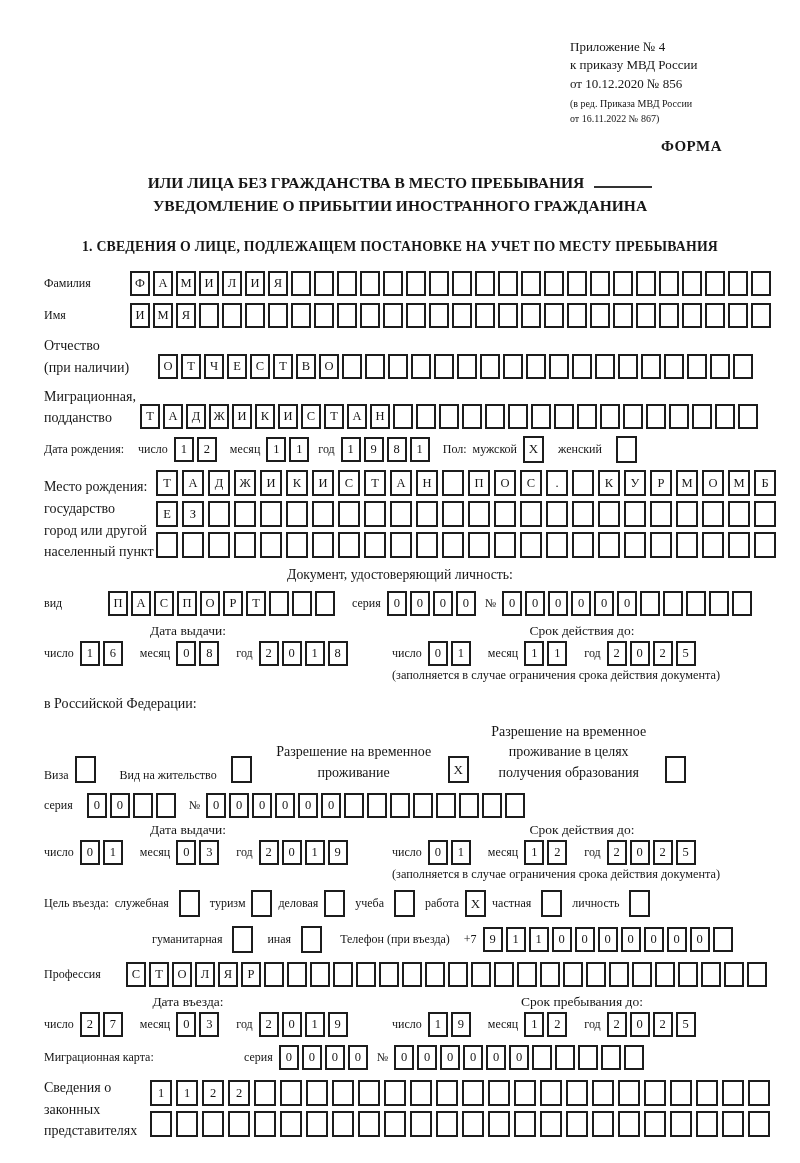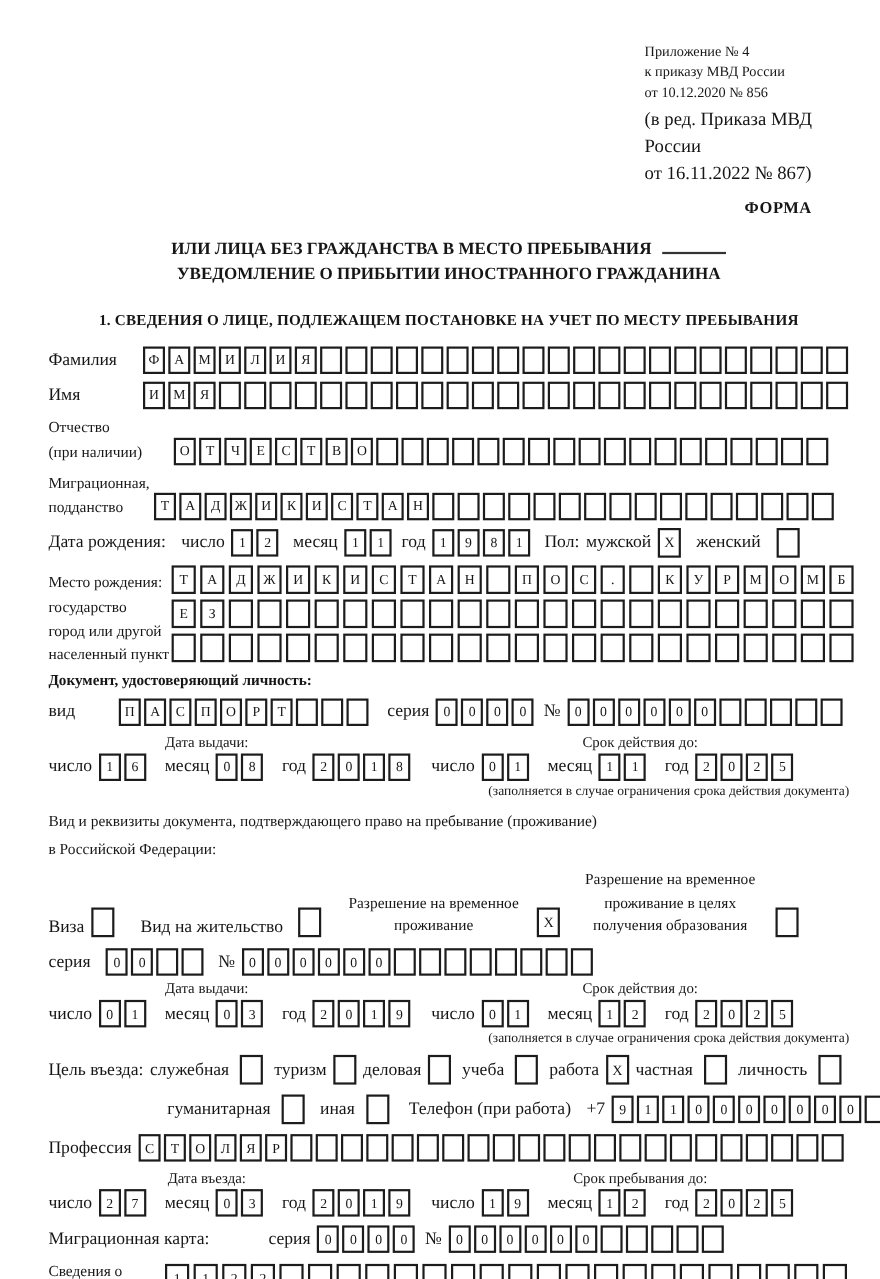--- a/index.html
+++ b/index.html
@@ -1,41 +1,41 @@
 <!DOCTYPE html>
 <html><head>
 <meta charset="utf-8">
 <style>
   html,body{margin:0;padding:0;background:#fff;}
   body{width:800px;height:1163px;font-family:"Liberation Serif","DejaVu Serif",serif;color:#161616;}
-  .page{position:relative;width:800px;height:1163px;overflow:hidden;padding:38px 28px 0 44px;box-sizing:border-box;}
+  .page{position:relative;width:800px;height:1163px;overflow:hidden;padding:38px 44px 0 44px;box-sizing:border-box;}
   .appendix{margin-left:auto;width:186px;font-size:13px;line-height:1.42;}
-  .appendix .rev{margin-top:4px;font-size:17px;}
+  .appendix .rev{margin-top:4px;font-size:10px;}
   .forma{font-weight:bold;font-size:15px;text-align:right;padding-right:34px;margin-top:12px;letter-spacing:.5px;}
   .title{text-align:center;font-weight:bold;font-size:15.5px;line-height:1.5;margin-top:16px;}
   .blank{display:inline-block;width:58px;border-bottom:2px solid #333;height:12px;margin-left:10px;}
   .sec-heading{font-weight:bold;font-size:13.8px;text-align:center;margin-top:22px;margin-bottom:16px;letter-spacing:.2px;}
   .row{display:flex;align-items:center;flex-wrap:nowrap;white-space:nowrap;margin-bottom:7px;}
   .row.top{align-items:flex-end;}
-  .lbl{font-size:16px;flex:none;}
+  .lbl{font-size:12px;flex:none;}
   .cells{display:inline-flex;flex:none;}
   .cell{width:16px;height:21px;border:2px solid #1c1c1c;margin-right:3px;display:inline-flex;align-items:center;justify-content:center;font-size:12.5px;line-height:1;flex:none;background:#fff;}
   .wide .cell{width:18px;height:22px;margin-right:4px;}
   .cb{width:17px;height:23px;border:2px solid #1c1c1c;display:inline-flex;align-items:center;justify-content:center;font-size:13px;flex:none;background:#fff;}
   .lblcol{flex:none;font-size:14px;line-height:1.55;}
   .stack{display:flex;flex-direction:column;}
   .stack .cells{margin-bottom:5px;}
-  .center-bold{font-weight:bold;font-size:13.8px;text-align:left;margin:4px 0 8px 0;}
+  .center-bold{font-weight:normal;font-size:13.8px;text-align:center;margin:4px 0 8px 0;}
   .dates{display:flex;margin-bottom:2px;}
   .date-col{flex:none;}
   .date-col .dh{font-size:13.5px;text-align:center;margin-bottom:2px;}
   .date-line{display:flex;align-items:center;}
   .date-line .lbl{margin-right:6px;}
   .date-line .cells{margin-right:14px;}
-  .note{font-size:12.3px;text-align:right;margin:2px 0 6px 0;}
+  .note{font-size:12.3px;text-align:left;margin:2px 0 6px 0;}
   .intro{font-size:14px;line-height:1.8;}
   .optlbl{font-size:14px;text-align:center;line-height:1.45;flex:none;white-space:normal;}
   .m-r6{margin-right:6px;}.m-r10{margin-right:10px;}.m-r14{margin-right:14px;}.m-r18{margin-right:18px;}.m-r24{margin-right:24px;}
 </style>
 </head>
 <body>
 
 <div class="page">
 
   <div class="appendix">
@@ -394,21 +394,20 @@
             <span class="cell">0</span>
             <span class="cell">2</span>
             <span class="cell">5</span>
           </span>
       </div>
       <div class="note">(заполняется в случае ограничения срока действия документа)</div>
     </div>
   </div>
 
   <div class="intro">
-    <div>Вид и реквизиты документа, подтверждающего право на пребывание (проживание)</div>
     <div>в Российской Федерации:</div>
   </div>
 
   <div class="row top" style="margin-top:6px;margin-bottom:10px">
     <span class="lbl m-r6">Виза</span>
     <span class="cb m-r24"></span>
     <span class="lbl m-r14">Вид на жительство</span>
     <span class="cb m-r18"></span>
     <span class="optlbl m-r10" style="width:168px">Разрешение на временное проживание</span>
     <span class="cb m-r14">X</span>
@@ -507,21 +506,21 @@
     <span class="cb m-r10"></span>
     <span class="lbl m-r10">личность</span>
     <span class="cb"></span>
   </div>
 
   <div class="row" style="margin-left:108px;margin-bottom:9px">
     <span class="lbl m-r10">гуманитарная</span>
     <span class="cb m-r14"></span>
     <span class="lbl m-r10">иная</span>
     <span class="cb m-r18"></span>
-    <span class="lbl m-r14">Телефон (при работа)</span>
+    <span class="lbl m-r14">Телефон (при въезда)</span>
     <span class="lbl m-r6">+7</span>
     <span class="cells">
         <span class="cell">9</span>
         <span class="cell">1</span>
         <span class="cell">1</span>
         <span class="cell">0</span>
         <span class="cell">0</span>
         <span class="cell">0</span>
         <span class="cell">0</span>
         <span class="cell">0</span>

